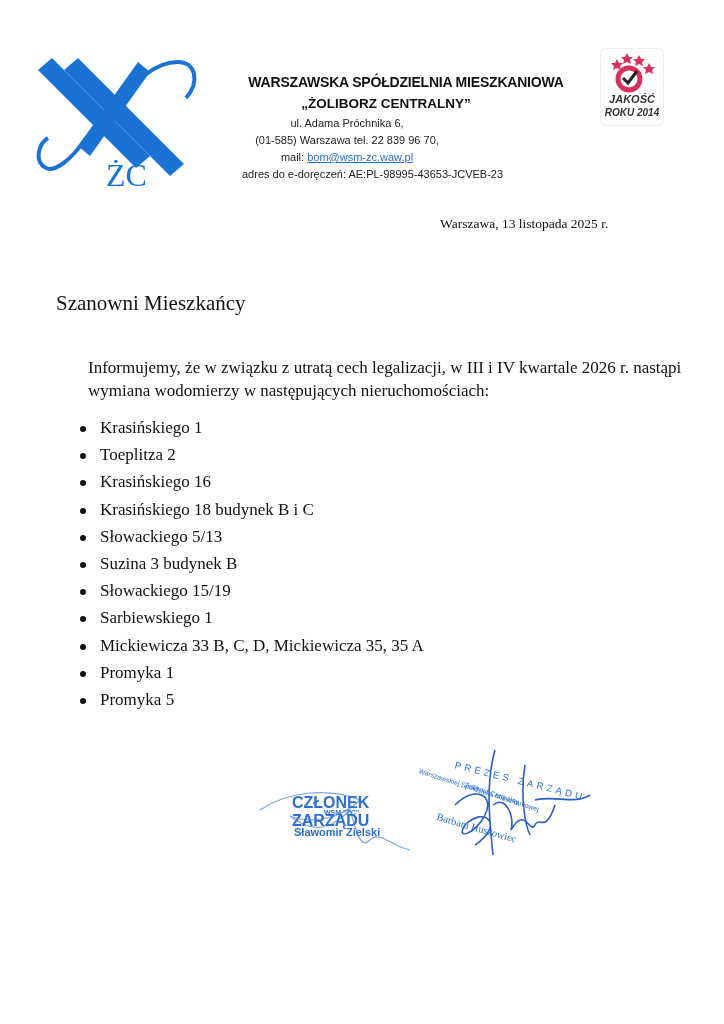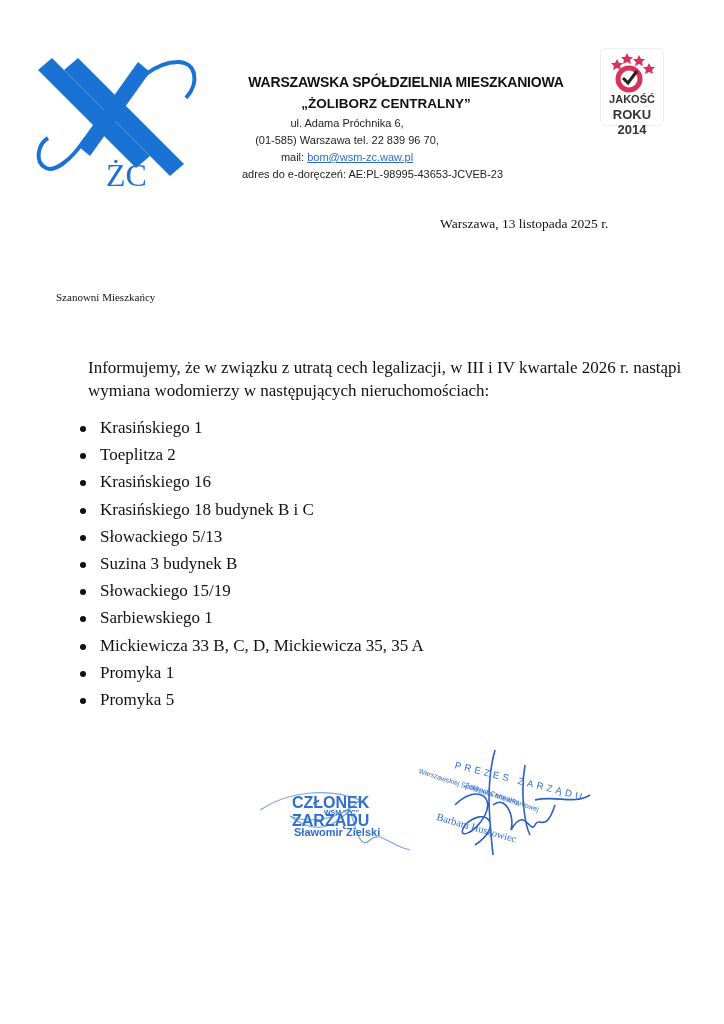--- a/index.html
+++ b/index.html
@@ -8,25 +8,25 @@
   #logo { left: 34px; top: 52px; width: 170px; height: 140px; }
   .org { font-family: "Liberation Sans", sans-serif; text-align: center; }
   #org-name { left: 236px; top: 74px; width: 340px; font-size: 14px; font-weight: bold; letter-spacing: -0.2px; }
   #org-sub { left: 236px; top: 96px; width: 300px; font-size: 13.5px; font-weight: bold; }
   .addr { font-family: "Liberation Sans", sans-serif; font-size: 11px; text-align: center; color: #222; }
   #addr1 { left: 236px; top: 117px; width: 222px; }
   #addr2 { left: 236px; top: 134px; width: 222px; }
   #addr3 { left: 236px; top: 151px; width: 222px; }
   #addr3 a { color: #2a6cc7; text-decoration: underline; }
   #addr4 { left: 236px; top: 168px; width: 290px; text-align: left; padding-left: 6px; }
-  #badge { left: 600px; top: 48px; width: 62px; height: 76px; border: 1px solid #eee; border-radius: 6px; background: #fff; }
+  #badge { left: 600px; top: 48px; width: 62px; height: 76px; border: 1px solid #eee; border-radius: 6px; background: #fff; font-style: italic; }
   #badge-t1 { position: absolute; left: 0; right: 0; top: 44px; text-align: center; font-family: "Liberation Sans", sans-serif; font-weight: bold; font-size: 11px; color: #333; }
-  #badge-t2 { position: absolute; left: 0; right: 0; top: 58px; text-align: center; font-family: "Liberation Sans", sans-serif; font-weight: bold; font-size: 13px; color: #333; }
+  #badge-t2 { position: absolute; left: 0; right: 0; top: 58px; text-align: center; font-family: "Liberation Sans", sans-serif; font-weight: bold; font-size: 10px; color: #333; }
   #date { left: 440px; top: 216px; font-size: 13.5px; }
-  #greeting { left: 56px; top: 291px; font-size: 11px; }
+  #greeting { left: 56px; top: 291px; font-size: 21px; }
   #intro { left: 56px; top: 356px; width: 640px; font-size: 17px; line-height: 23px; margin-left: 32px; }
   #list { left: 78px; top: 417px; margin: 0; padding: 0; list-style: none; font-size: 17px; }
   #list li { position: relative; padding-left: 22px; height: 27.2px; line-height: 22px; }
   #list li::before { content: ""; position: absolute; left: 2px; top: 9px; width: 6px; height: 6px; border-radius: 50%; background: #111; }
   .stamp { color: #2f6fd0; font-family: "Liberation Sans", sans-serif; }
   #stamp1 { left: 270px; top: 780px; width: 160px; height: 80px; }
   #stamp1 .s-title { position: absolute; left: 22px; top: 14px; font-weight: bold; font-size: 16px; }
   #stamp1 .s-sub { position: absolute; left: 54px; top: 29px; font-weight: bold; font-size: 7px; }
   #stamp1 .s-name { position: absolute; left: 24px; top: 46px; font-weight: bold; font-size: 11px; }
   #stamp2 { left: 415px; top: 745px; width: 190px; height: 115px; }

